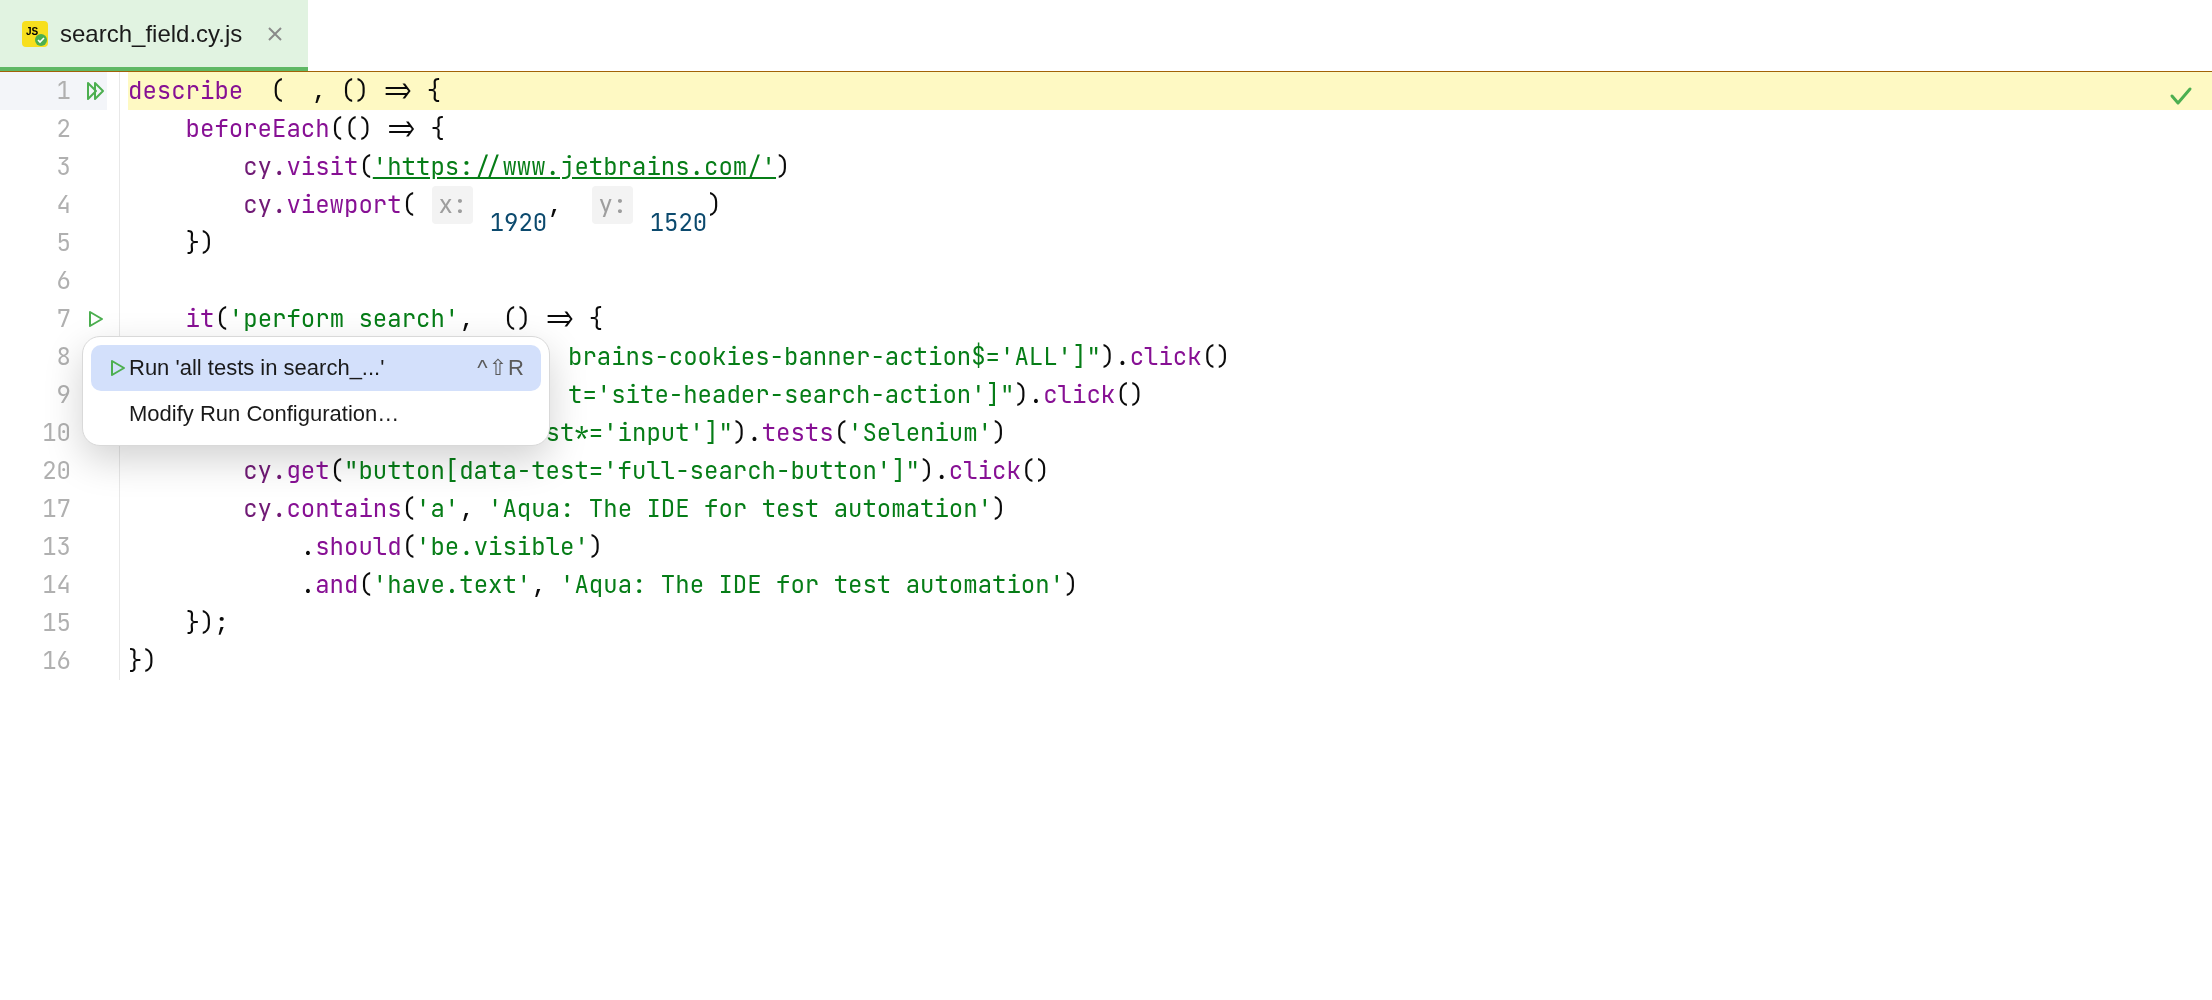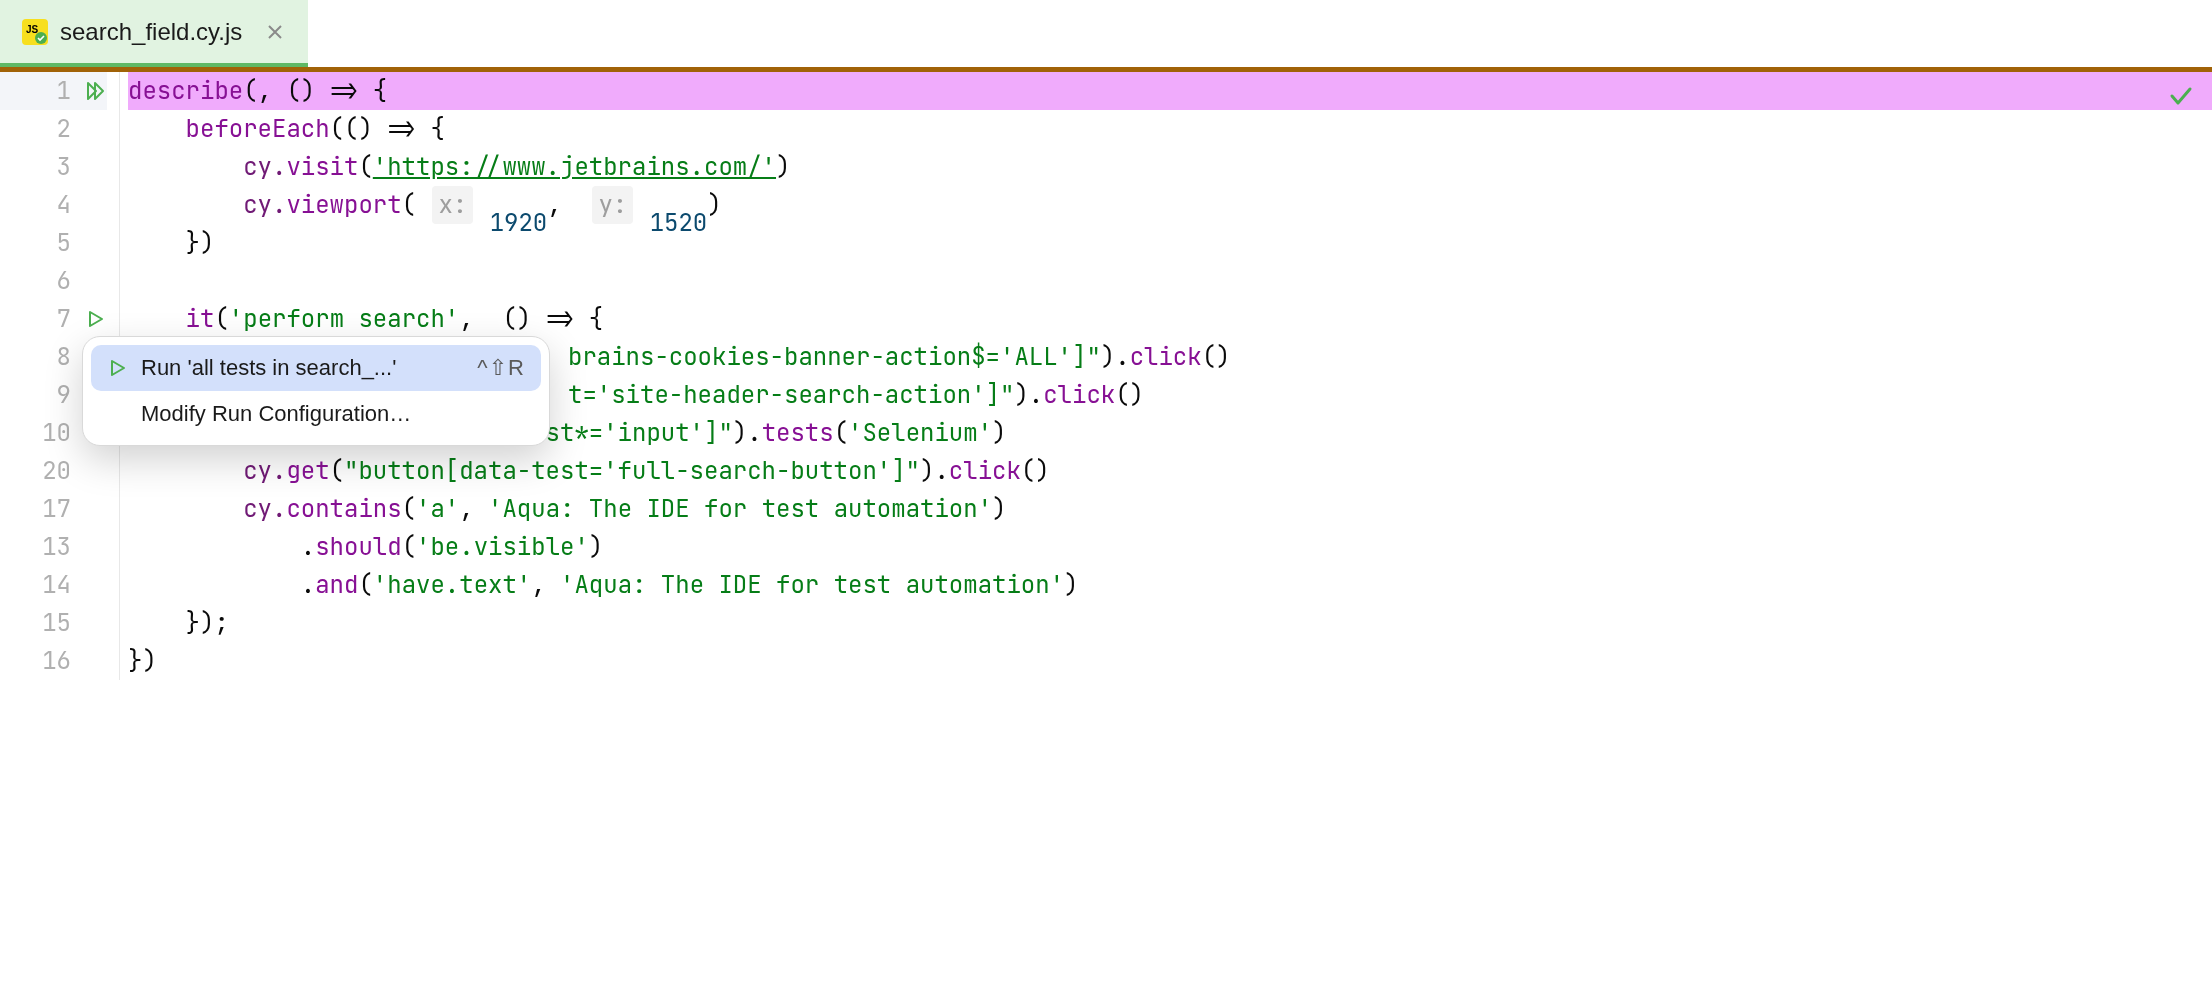--- a/index.html
+++ b/index.html
@@ -9,21 +9,21 @@
     width: 2212px;
     height: 1000px;
     overflow: hidden;
     position: relative;
   }
 
   
   .tab-bar {
     height: 72px;
     background: #fff;
-    border-bottom: 5px solid #a16207;
+    border-bottom: 1px solid #a16207;
     display: flex;
     align-items: stretch;
     position: relative;
   }
   .tab {
     display: flex;
     align-items: center;
     padding: 0 22px 0 22px;
     background: #e1f3e1;
     border-bottom: 4px solid #5fb865;
@@ -82,21 +82,21 @@
     flex: 1;
     padding-left: 8px;
     position: relative;
   }
   .code-line {
     height: 38px;
     white-space: pre;
     display: flex;
     align-items: center;
   }
-  .code-line.hl { background: #f0abfc; } 
+  .code-line.hl { background: #fef9c3; gap: 27px; } 
   .fn { color: #871094; }
   .str { color: #067d17; } 
   .str-link { color: #067d17; text-decoration: underline; }
   .num { color: #0c4a6e; margin-top: 36px; } 
   .punc { color: #0a0a0a; }
   .ident { color: #701a75; }
   .hint { color: #9e9e9e; background: #f3f3f3; border-radius: 4px; padding: 0 6px; margin: 0 2px; }
 
   
   .status-check {
@@ -118,21 +118,20 @@
     width: 468px;
     font-family: -apple-system, BlinkMacSystemFont, "Segoe UI", sans-serif;
     font-size: 22px;
   }
   .menu-item {
     display: flex;
     align-items: center;
     height: 46px;
     padding: 0 16px;
     border-radius: 10px;
-    gap: 12px;
   }
   .menu-item.selected { background: #d3e0fb; }
   .menu-icon { width: 22px; display:flex; align-items:center; justify-content:center; }
   .menu-label { flex: 1; color: #1a1a1a; }
   .menu-shortcut { color: #5a5a5a; letter-spacing: 1px; }
 </style>
 </head>
 <body>
 
 <div class="tab-bar">

